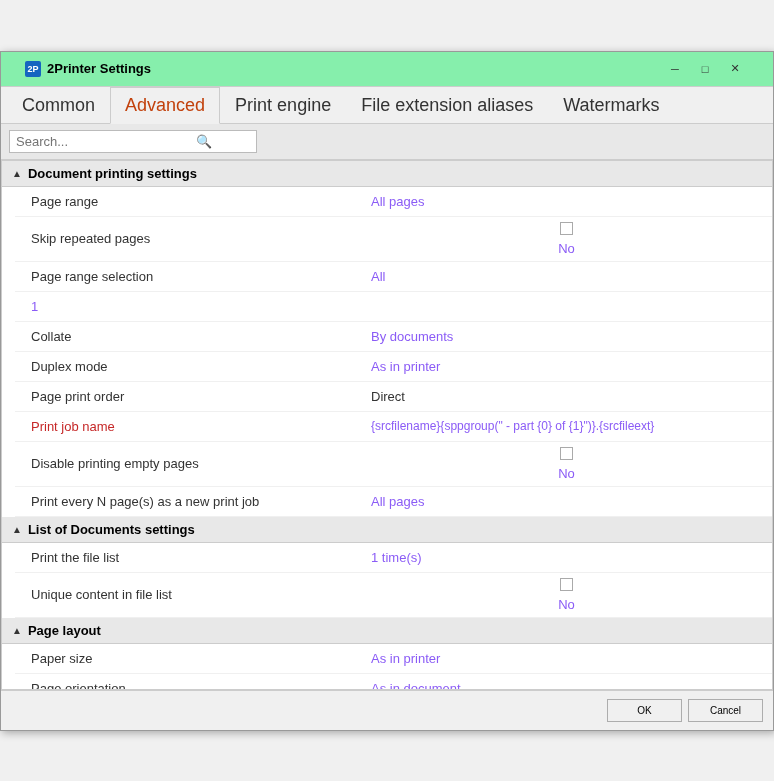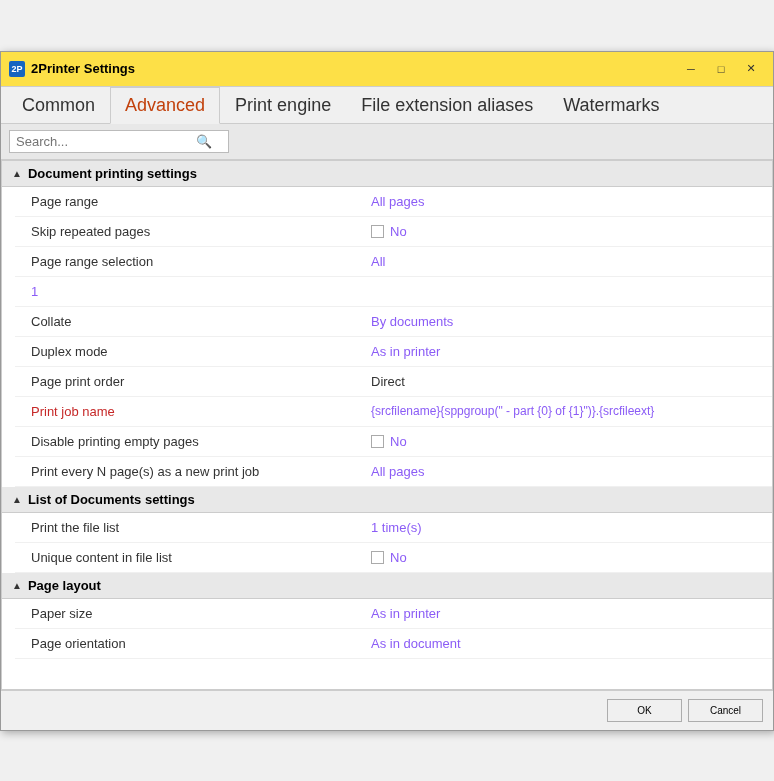--- a/index.html
+++ b/index.html
@@ -12,25 +12,25 @@
       align-items: center;
       min-height: 100vh;
     }
     .window {
       width: 774px;
       background: #f0f0f0;
       border: 1px solid #999;
       box-shadow: 2px 2px 8px rgba(0,0,0,0.3);
     }
     .title-bar {
-      background: #fde047;
-      border-bottom: 1px solid #ccc;
-      display: flex;
-      align-items: center;
-      padding: 6px 8px;
+      background: #86efac;
+      border-bottom: 1px solid #ccc;
+      display: flex;
+      align-items: center;
+      padding: 6px 24px;
       justify-content: space-between;
     }
     .title-bar-left {
       display: flex;
       align-items: center;
       gap: 6px;
       font-weight: 600;
       font-size: 13px;
     }
     .title-icon {
@@ -107,21 +107,21 @@
       background: #e8e8e8;
       border-bottom: 1px solid #ccc;
       display: flex;
       align-items: center;
     }
     .search-input-wrapper {
       display: flex;
       align-items: flex-end;
       background: white;
       border: 1px solid #bbb;
-      width: 220px;
+      width: 248px;
       padding: 3px 6px;
     }
     .search-input {
       border: none;
       outline: none;
       font-size: 13px;
       width: 180px;
       background: transparent;
       color: #888;
     }
@@ -175,20 +175,21 @@
       font-size: 13px;
       flex: 1;
     }
     .setting-value.dark {
       color: #333;
     }
     .checkbox-row {
       display: flex;
       align-items: center;
       gap: 6px;
+      flex-direction: column;
     }
     .fake-checkbox {
       width: 13px;
       height: 13px;
       border: 1px solid #aaa;
       background: white;
       display: inline-block;
       flex-shrink: 0;
     }
     .footer {

